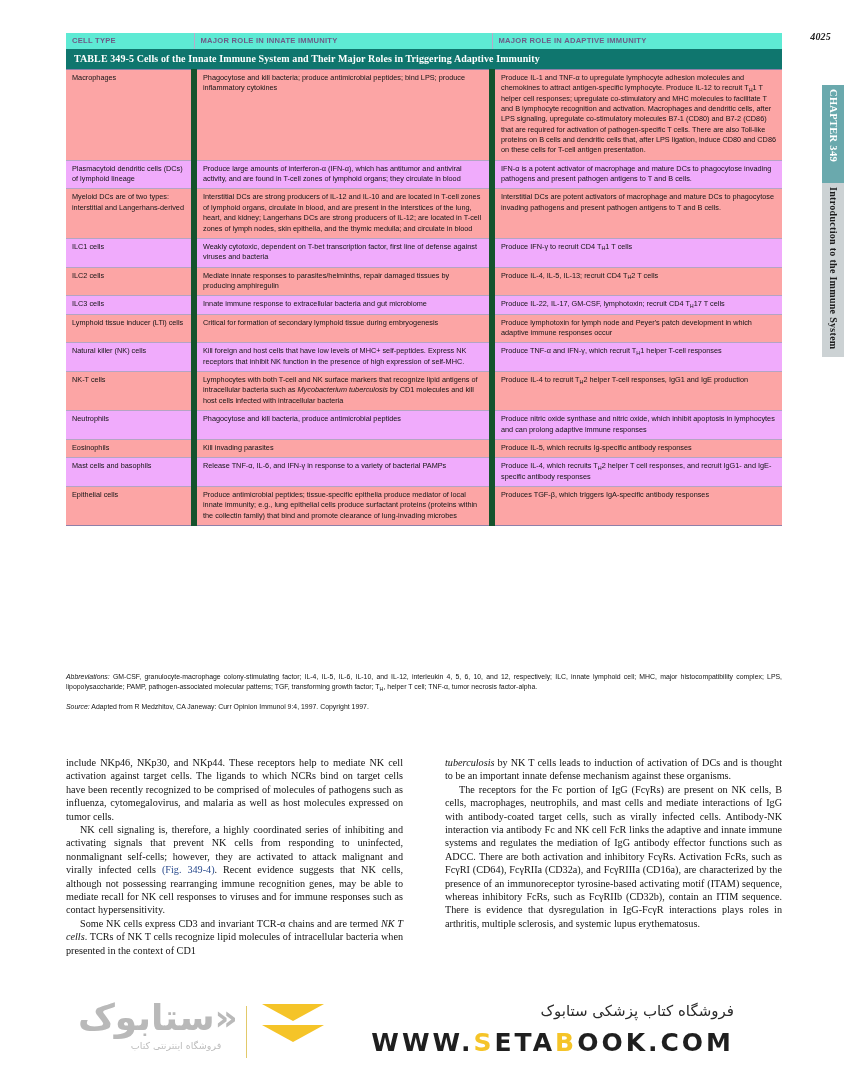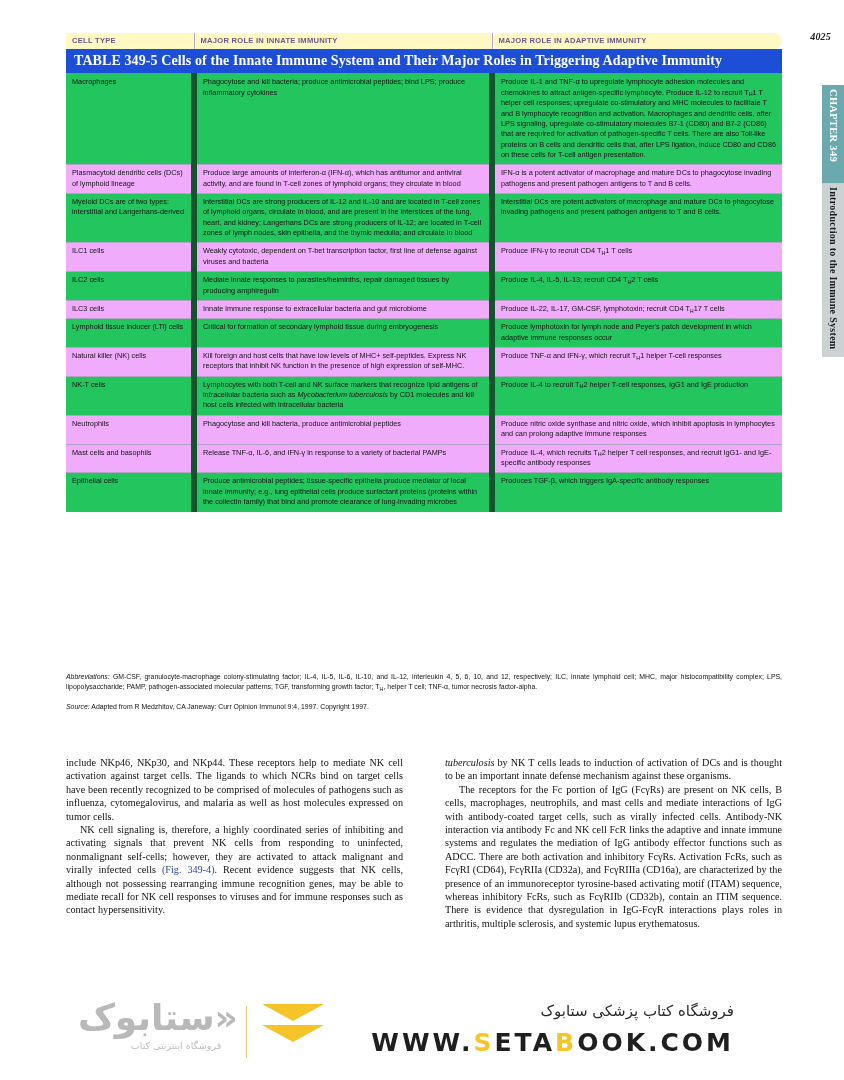--- a/index.html
+++ b/index.html
@@ -79,56 +79,56 @@
     top: 33px;
     width: 716px;
   }
   table.t349 {
     border-collapse: collapse;
     width: 716px;
     table-layout: fixed;
     font-family: "Liberation Sans", sans-serif;
   }
   table.t349 .caption-row td {
-    background: #1d4ed8;
+    background: #0f766e;
     color: #ffffff;
     font-family: "Liberation Serif", serif;
     font-weight: bold;
-    font-size: 14px;
+    font-size: 10px;
     padding: 4px 6px 4px 8px;
     letter-spacing: 0.1px;
     border: none;
     line-height: 1.15;
   }
   table.t349 thead.colhead td {
-    background: #fef9c3;
+    background: #5eead4;
     color: #6e5b86;
     font-weight: bold;
     font-size: 7.6px;
     letter-spacing: 0.25px;
     padding: 4px 5px 4px 6px;
     border-left: 1px solid #b9a9c9;
     border-right: 1px solid #b9a9c9;
     vertical-align: middle;
     line-height: 1.1;
   }
   table.t349 thead.colhead td:first-child { border-left: none; }
-  table.t349 thead.colhead td:last-child { border-right: none; border-radius: 8px; }
+  table.t349 thead.colhead td:last-child { border-right: none; }
 
   table.t349 tbody td {
     font-size: 7.3px;
     line-height: 1.42;
     padding: 3px 6px 4px 6px;
     vertical-align: top;
     border-top: 1px solid #b4a4c4;
     border-left: 6px solid #14532d;
     color: #141414;
   }
   table.t349 tbody td:first-child { border-left: none; }
-  table.t349 tbody tr.shade td { background: #22c55e; margin-top: 28px; }
+  table.t349 tbody tr.shade td { background: #fca5a5; margin-top: 28px; }
   table.t349 tbody tr.plain td { background: #f0abfc; }
   table.t349 tbody tr:last-child td { border-bottom: 1px solid #8f7fa8; }
 
   col.c1 { width: 128px; }
   col.c2 { width: 298px; }
   col.c3 { width: 290px; }
 
   .it { font-style: italic; }
   sub.sb { font-size: 5.4px; vertical-align: baseline; position: relative; top: 1.6px; }
 
@@ -355,20 +355,25 @@
           <td>Lymphocytes with both T-cell and NK surface markers that recognize lipid antigens of intracellular bacteria such as <span class="it">Mycobacterium tuberculosis</span> by CD1 molecules and kill host cells infected with intracellular bacteria</td>
           <td>Produce IL-4 to recruit T<sub class="sb">H</sub>2 helper T-cell responses, IgG1 and IgE production</td>
         </tr>
 
         <tr class="plain">
           <td>Neutrophils</td>
           <td>Phagocytose and kill bacteria, produce antimicrobial peptides</td>
           <td>Produce nitric oxide synthase and nitric oxide, which inhibit apoptosis in lymphocytes and can prolong adaptive immune responses</td>
         </tr>
 
+        <tr class="shade">
+          <td>Eosinophils</td>
+          <td>Kill invading parasites</td>
+          <td>Produce IL-5, which recruits Ig-specific antibody responses</td>
+        </tr>
 
         <tr class="plain">
           <td>Mast cells and basophils</td>
           <td>Release TNF-α, IL-6, and IFN-γ in response to a variety of bacterial PAMPs</td>
           <td>Produce IL-4, which recruits T<sub class="sb">H</sub>2 helper T cell responses, and recruit IgG1- and IgE-specific antibody responses</td>
         </tr>
 
         <tr class="shade">
           <td>Epithelial cells</td>
           <td>Produce antimicrobial peptides; tissue-specific epithelia produce mediator of local innate immunity; e.g., lung epithelial cells produce surfactant proteins (proteins within the collectin family) that bind and promote clearance of lung-invading microbes</td>
@@ -381,20 +386,21 @@
 
   <div class="table-notes">
     <div><span class="lbl">Abbreviations:</span><span> GM-CSF, granulocyte-macrophage colony-stimulating factor; IL-4, IL-5, IL-6, IL-10, and IL-12, interleukin 4, 5, 6, 10, and 12, respectively; ILC, innate lymphoid cell; MHC, major histocompatibility complex; LPS, lipopolysaccharide; PAMP, pathogen-associated molecular patterns; TGF, transforming growth factor; T<sub class="sb">H</sub>, helper T cell; TNF-α, tumor necrosis factor-alpha.</span></div>
     <div class="src"><span class="lbl">Source:</span><span> Adapted from R Medzhitov, CA Janeway: Curr Opinion Immunol 9:4, 1997. Copyright 1997.</span></div>
   </div>
 
   <div class="body-cols">
     <div class="col">
       <p class="noindent">include NKp46, NKp30, and NKp44. These receptors help to mediate NK cell activation against target cells. The ligands to which NCRs bind on target cells have been recently recognized to be comprised of molecules of pathogens such as influenza, cytomegalovirus, and malaria as well as host molecules expressed on tumor cells.</p>
       <p><span>NK cell signaling is, therefore, a highly coordinated series of inhibiting and activating signals that prevent NK cells from responding to uninfected, nonmalignant self-cells; however, they are activated to attack malignant and virally infected cells </span><span class="figref">(Fig. 349-4)</span><span>. Recent evidence suggests that NK cells, although not possessing rearranging immune recognition genes, may be able to mediate recall for NK cell responses to viruses and for immune responses such as contact hypersensitivity.</span></p>
+      <p><span>Some NK cells express CD3 and invariant TCR-α chains and are termed </span><span class="it">NK T cells</span><span>. TCRs of NK T cells recognize lipid molecules of intracellular bacteria when presented in the context of CD1</span></p>
     </div>
     <div class="col">
       <p class="noindent"><span class="it">tuberculosis</span><span> by NK T cells leads to induction of activation of DCs and is thought to be an important innate defense mechanism against these organisms.</span></p>
       <p>The receptors for the Fc portion of IgG (FcγRs) are present on NK cells, B cells, macrophages, neutrophils, and mast cells and mediate interactions of IgG with antibody-coated target cells, such as virally infected cells. Antibody-NK interaction via antibody Fc and NK cell FcR links the adaptive and innate immune systems and regulates the mediation of IgG antibody effector functions such as ADCC. There are both activation and inhibitory FcγRs. Activation FcRs, such as FcγRI (CD64), FcγRIIa (CD32a), and FcγRIIIa (CD16a), are characterized by the presence of an immunoreceptor tyrosine-based activating motif (ITAM) sequence, whereas inhibitory FcRs, such as FcγRIIb (CD32b), contain an ITIM sequence. There is evidence that dysregulation in IgG-FcγR interactions plays roles in arthritis, multiple sclerosis, and systemic lupus erythematosus.</p>
     </div>
   </div>
 
   <div class="wm-fade"></div>
   <div class="watermark">
     <div class="wm-left">

